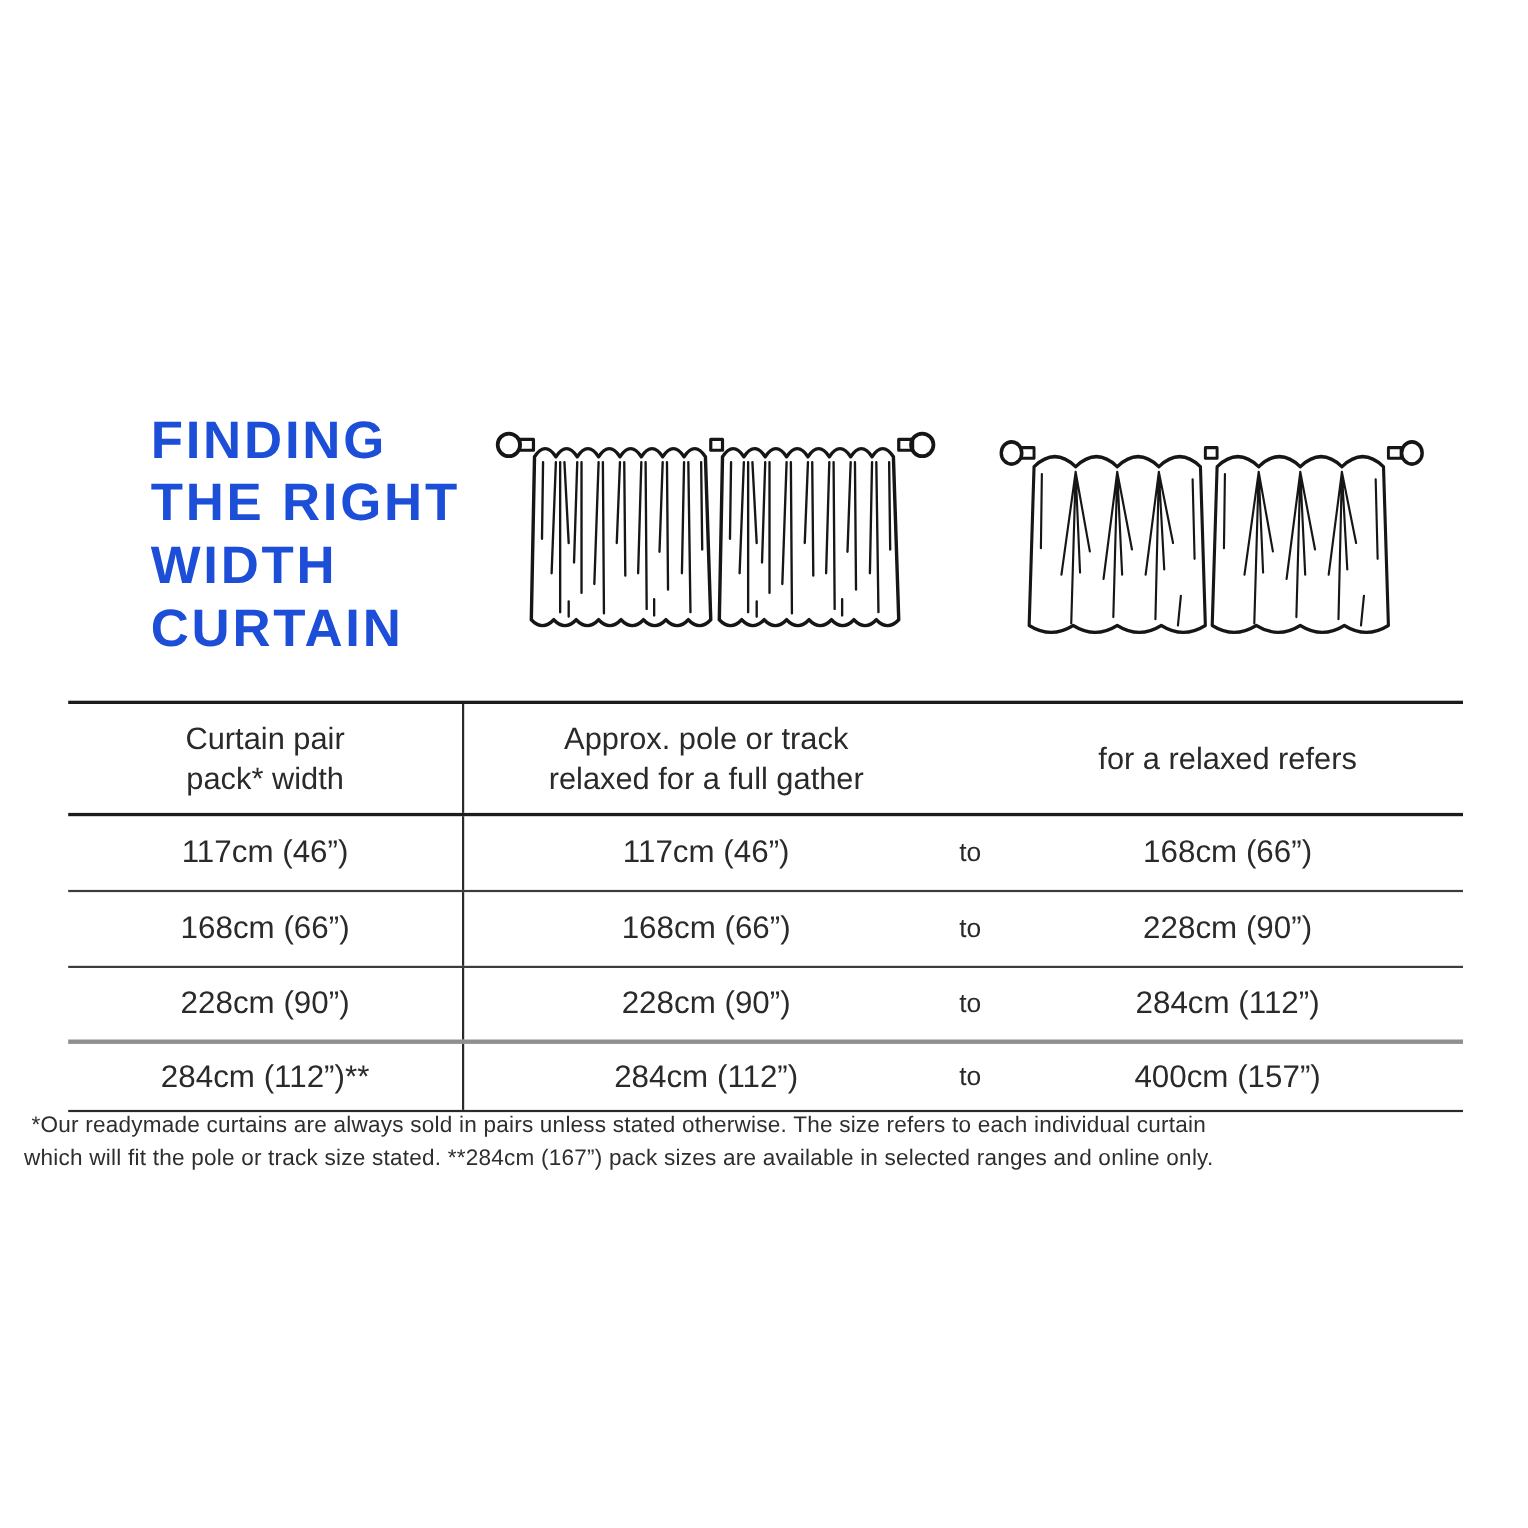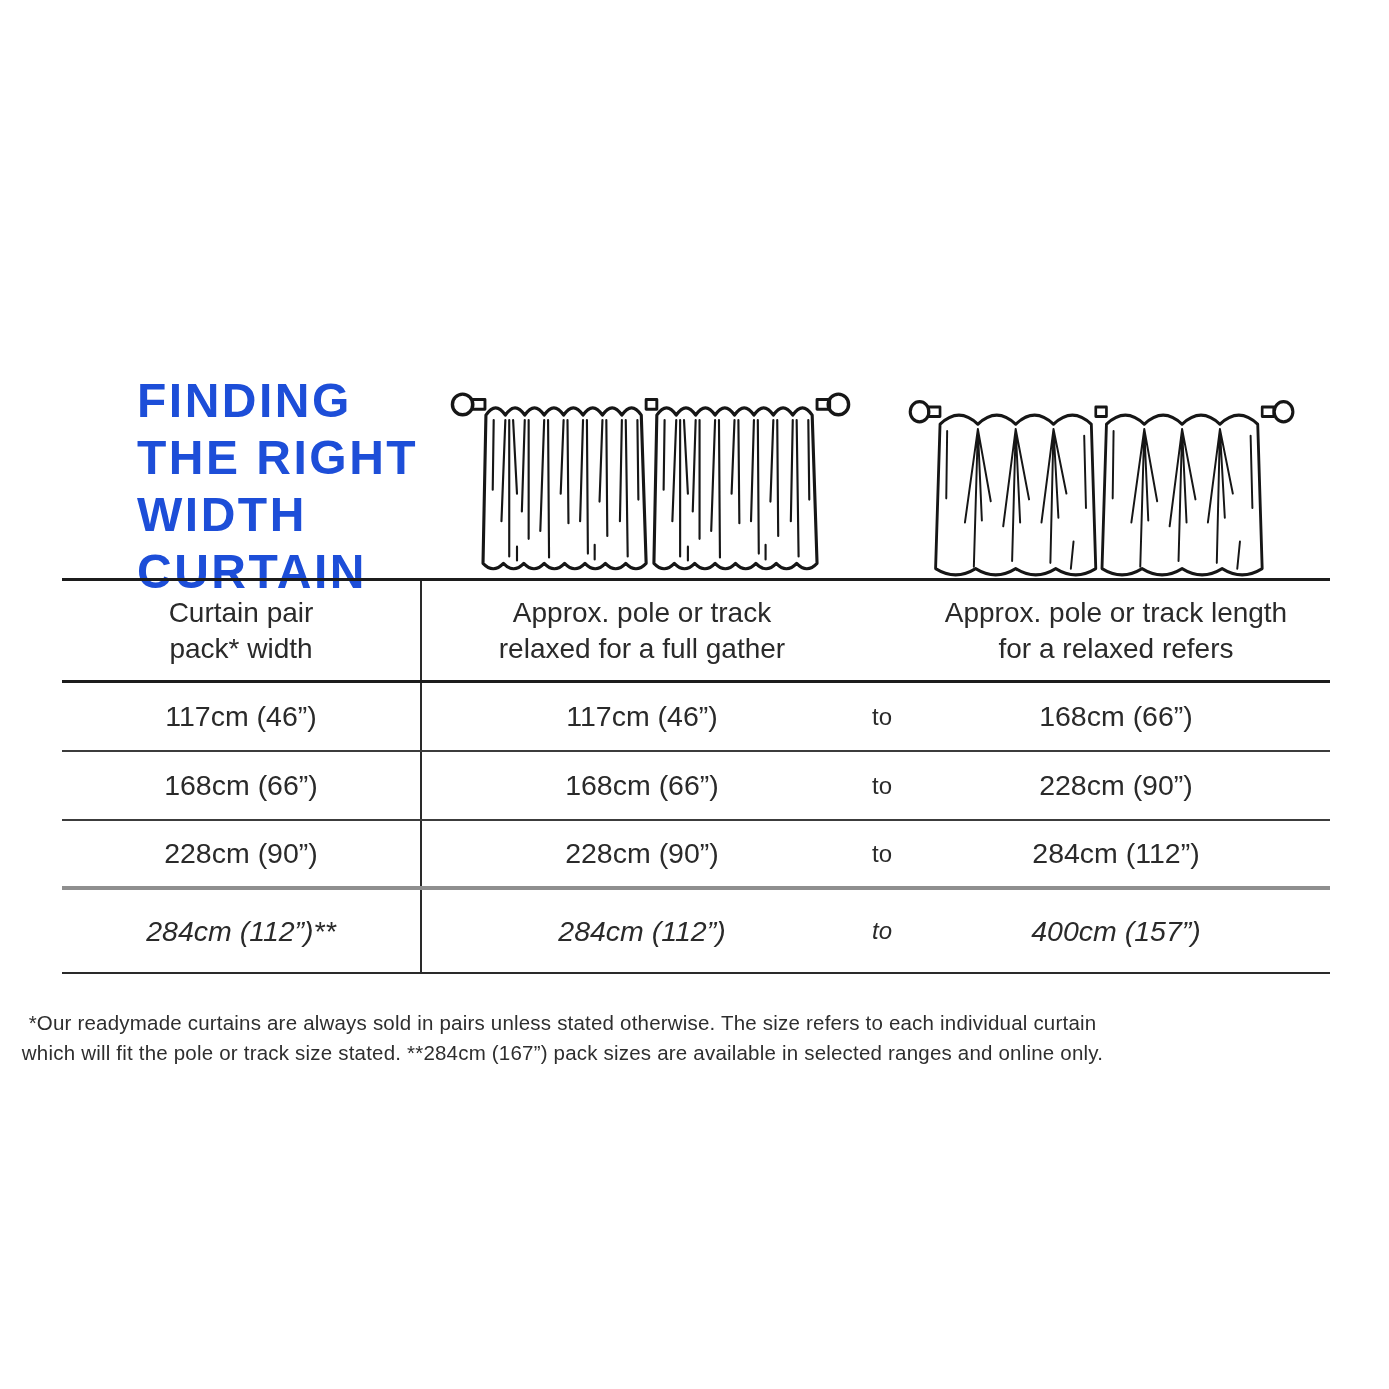--- a/index.html
+++ b/index.html
@@ -9,32 +9,32 @@
     -webkit-font-smoothing:antialiased;
   }
   .title{
     position:absolute;left:137px;top:372px;
     font-size:48px;font-weight:700;line-height:57px;letter-spacing:2.5px;
     color:#1d4ed8;
   }
   .illus{position:absolute;}
   .illus svg{display:block;}
 
-  .size-table{position:absolute;left:62px;top:578px;width:1268px;color:#2a2a2a;}
+  .size-table{position:absolute;left:62px;top:637px;width:1268px;color:#2a2a2a;}
   .trow{display:grid;grid-template-columns:360px 440px 40px 428px;box-sizing:border-box;}
   .trow > div{display:flex;align-items:center;justify-content:center;text-align:center;box-sizing:border-box;}
   .c1{border-right:2px solid #2a2a2a;}
   .header-row{
     height:105px;border-top:3px solid #1c1c1c;border-bottom:3px solid #1c1c1c;
     font-size:28px;line-height:36px;
   }
   .hcell{flex-direction:column;justify-content:center;}
   .data-row{height:69px;font-size:28.5px;border-bottom:2px solid #3c3c3c;}
   .data-row.gray-sep{border-bottom:4px solid #8f8f8f;height:69px;}
-  .data-row.last-row{border-bottom:2px solid #2a2a2a;height:84px;font-style:italic;}
+  .data-row.last-row{border-bottom:2px solid #2a2a2a;height:62px;}
   .to-cell{font-size:24px;}
 
   .footnote{
     position:absolute;left:0;top:1008px;width:1125px;text-align:center;
     font-size:20.5px;line-height:30px;color:#2e2e2e;letter-spacing:0.2px;
   }
 </style>
 </head>
 <body>
 
@@ -92,21 +92,20 @@
     <div class="c1 hcell">
       <div>Curtain pair</div>
       <div>pack* width</div>
     </div>
     <div class="hcell">
       <div>Approx. pole or track</div>
       <div>relaxed for a full gather</div>
     </div>
     <div></div>
     <div class="hcell">
-      <div>Approx. pole or track length</div>
       <div>for a relaxed refers</div>
     </div>
   </div>
 
   <div class="trow data-row">
     <div class="c1">117cm (46”)</div>
     <div>117cm (46”)</div>
     <div class="to-cell">to</div>
     <div>168cm (66”)</div>
   </div>

